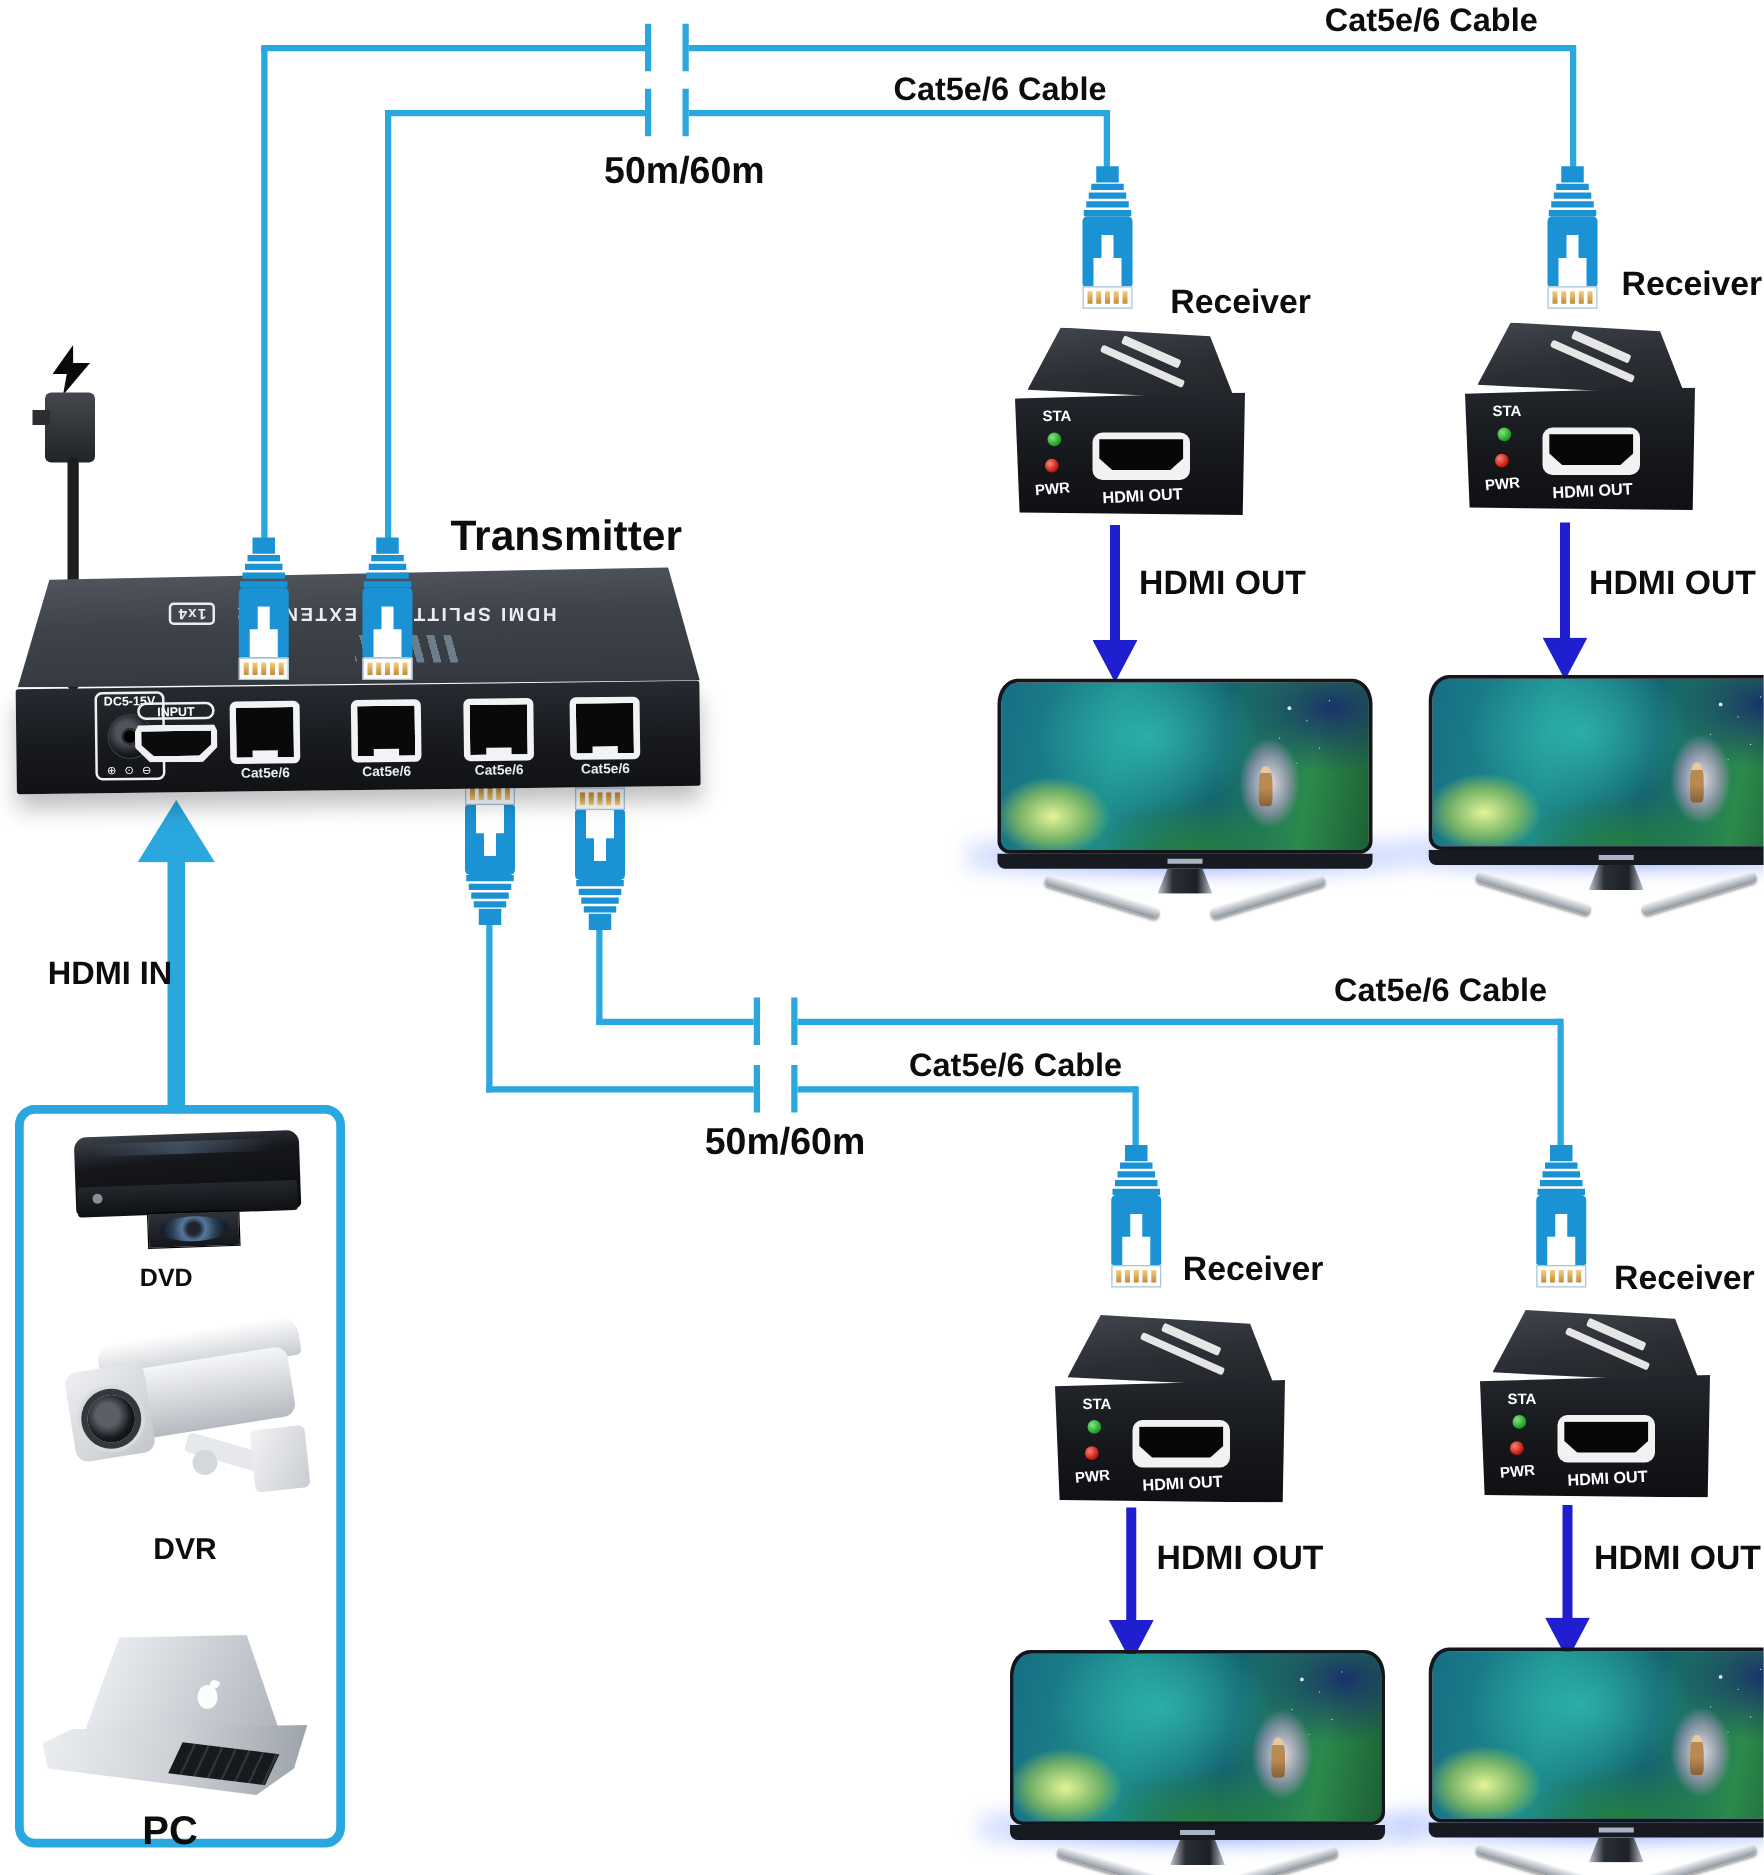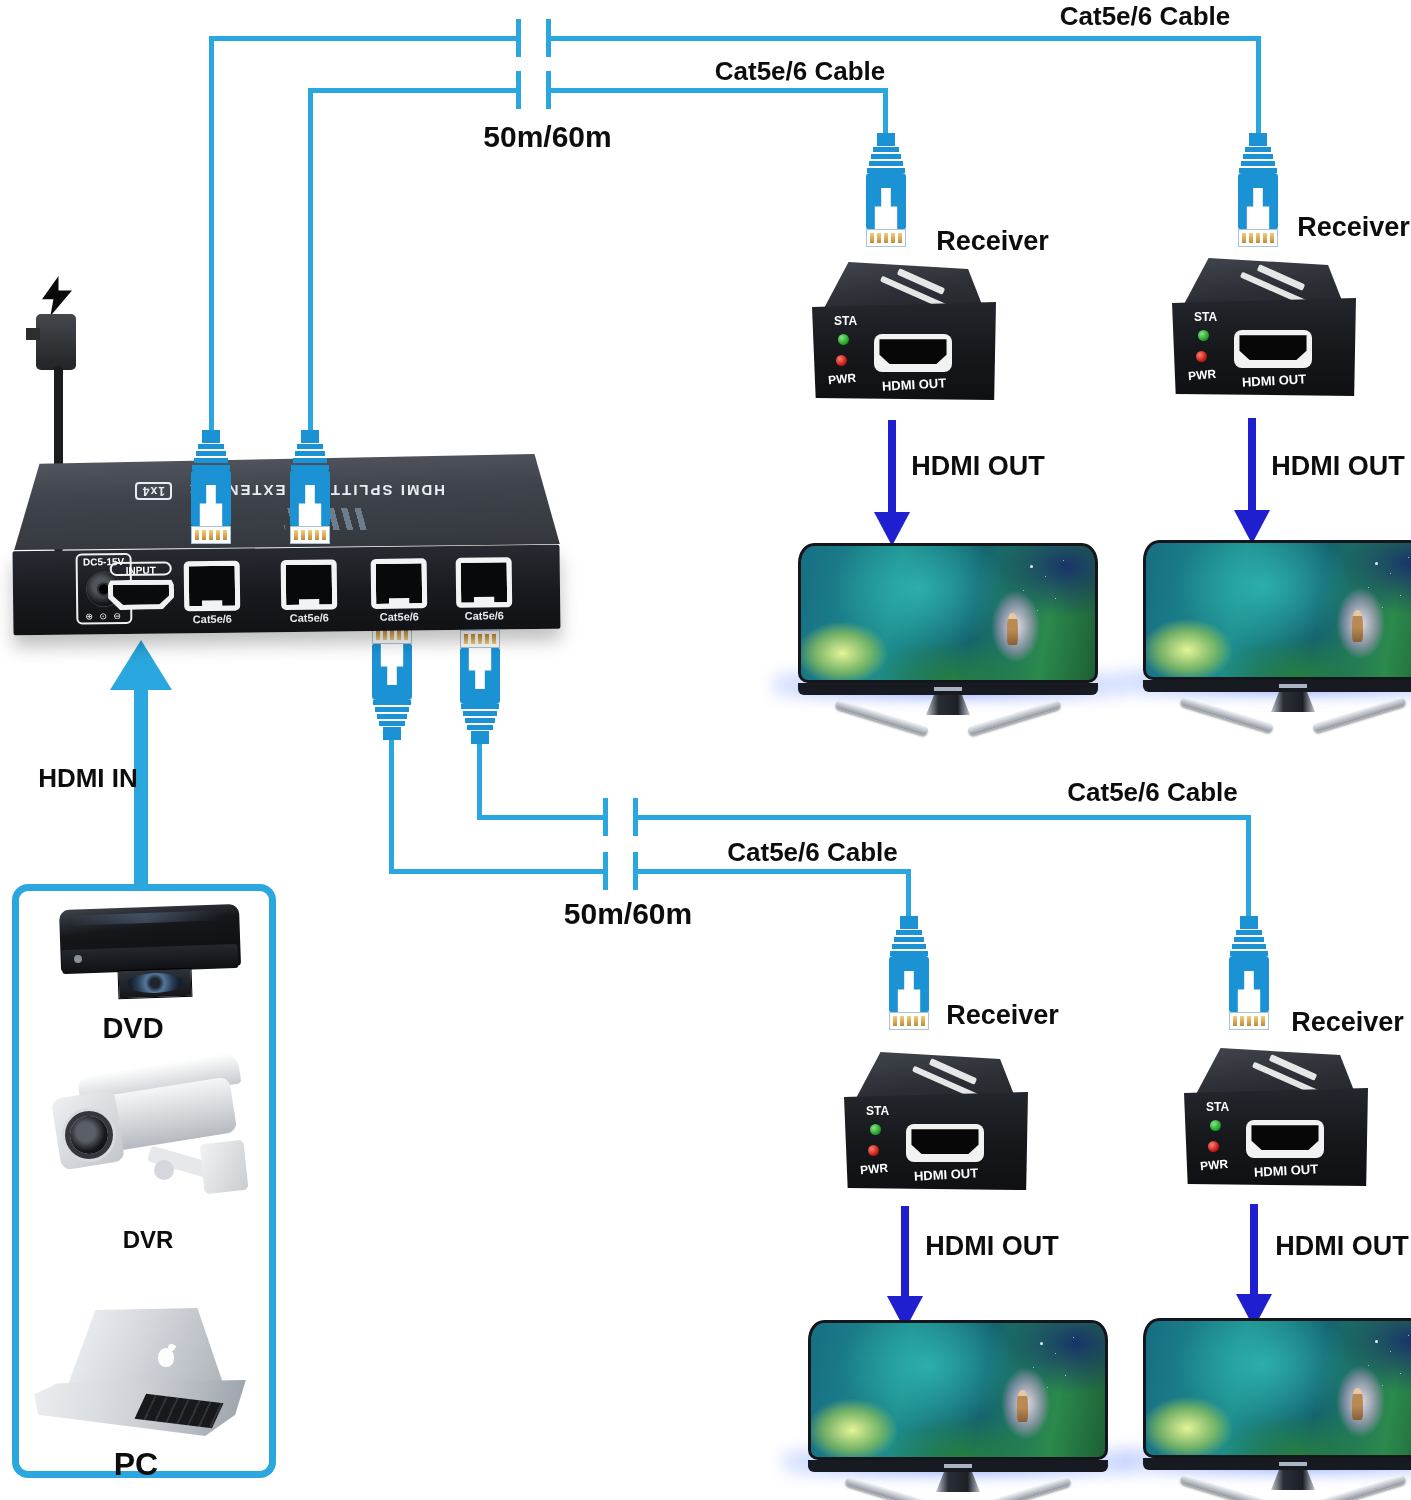--- a/index.html
+++ b/index.html
@@ -32,21 +32,21 @@
   .chead{position:absolute;width:62px;height:50px;background:#2aa7de;clip-path:polygon(50% 0,100% 100%,0 100%);}
 
   
   .rx{position:absolute;width:195px;height:150px;}
   .rx-top{position:absolute;left:16px;top:0;width:166px;height:58px;
           background:linear-gradient(172deg,#41454d 0%,#2b2e34 55%,#222428 100%);
           clip-path:polygon(16% 0,88% 12%,100% 100%,0 86%);}
   .rx-strip{position:absolute;background:rgba(255,255,255,.88);border-radius:2px;}
   .rx-strip.s1{left:74px;top:16px;width:50px;height:7px;transform:rotate(24deg);}
   .rx-strip.s2{left:56px;top:28px;width:72px;height:6px;transform:rotate(24deg);}
-  .rx-front{position:absolute;left:6px;top:40px;width:184px;height:98px;
+  .rx-front{position:absolute;left:6px;top:52px;width:184px;height:98px;
             background:linear-gradient(180deg,#23262c 0%,#15171b 55%,#0e1013 100%);
             clip-path:polygon(0 5%,100% 0,99% 100%,2% 98%);box-shadow:0 8px 14px rgba(0,0,0,.22);}
   .rx-sta{position:absolute;left:22px;top:12px;color:#fff;font-size:12px;font-weight:bold;}
   .rx-led{position:absolute;width:11px;height:11px;border-radius:50%;}
   .rx-led.g{left:26px;top:32px;background:radial-gradient(circle at 35% 35%,#86e586,#1f9f24 65%,#0b530f);}
   .rx-led.r{left:24px;top:53px;background:radial-gradient(circle at 35% 35%,#ff8272,#c01810 65%,#6d0f07);}
   .rx-pwr{position:absolute;left:16px;top:70px;color:#fff;font-size:12px;font-weight:bold;transform:rotate(-5deg);}
   .rx-hdmi{position:absolute;left:62px;top:32px;width:78px;height:38px;background:#f2f2f2;border-radius:8px;}
   .rx-hdmi i{position:absolute;left:7%;top:14%;width:86%;height:66%;background:#070708;
              clip-path:polygon(0 0,100% 0,100% 62%,84% 100%,16% 100%,0 62%);}
@@ -474,20 +474,21 @@
         <i class="mon-char"></i>
       </div>
     <div class="mon-chin">
         <b class="mon-logo"></b>
       </div>
     <div class="mon-neck"></div>
     <div class="mon-leg l"></div>
     <div class="mon-leg r"></div>
   </div>
 
+  <div class="lbl" style="left:338px;top:410px;width:230px;font-size:34px;">Transmitter</div>
 
   <div class="bolt"></div>
   <div class="plug"></div>
   <div class="plug-pin"></div>
   <div class="pcable"></div>
 
   <div class="tx">
     <div class="tx-top">
       <div class="tx-toprow">
         <span>HDMI SPLITTER / EXTENDER</span>
@@ -534,21 +535,21 @@
 
   <div class="dvd">
     <div class="dvd-body"></div>
     <div class="dvd-sheen"></div>
     <div class="dvd-face"></div>
     <div class="dvd-dot"></div>
     <div class="dvd-tray">
         <div class="dvd-disc"></div>
       </div>
   </div>
-  <div class="lbl" style="left:63px;top:1012px;width:140px;font-size:29px;">DVD</div>
+  <div class="lbl" style="left:63px;top:1012px;width:140px;font-size:20px;">DVD</div>
 
   <div class="cam">
     <div class="cam-shield"></div>
     <div class="cam-body"></div>
     <div class="cam-hood"></div>
     <div class="cam-lens"></div>
     <div class="cam-arm"></div>
     <div class="cam-joint"></div>
     <div class="cam-plate"></div>
   </div>

